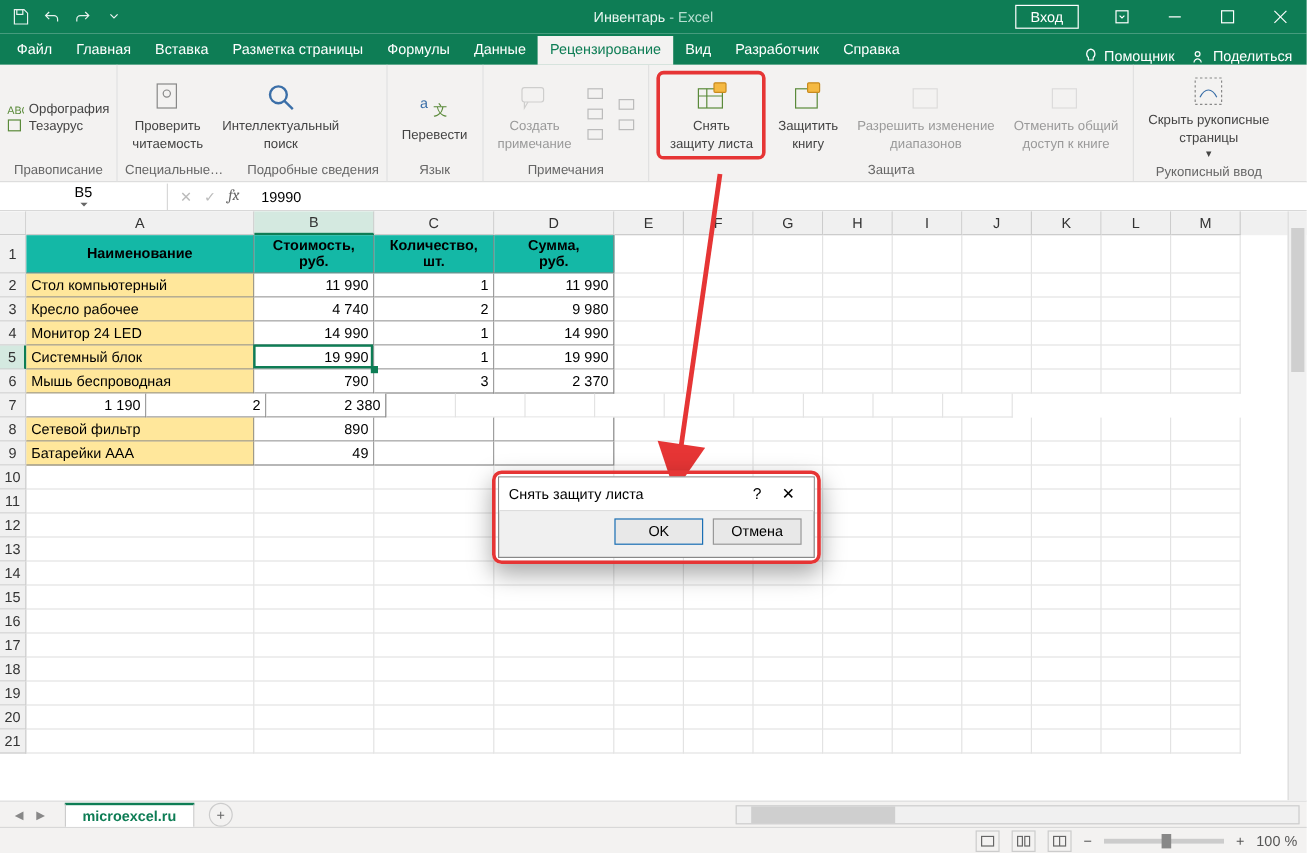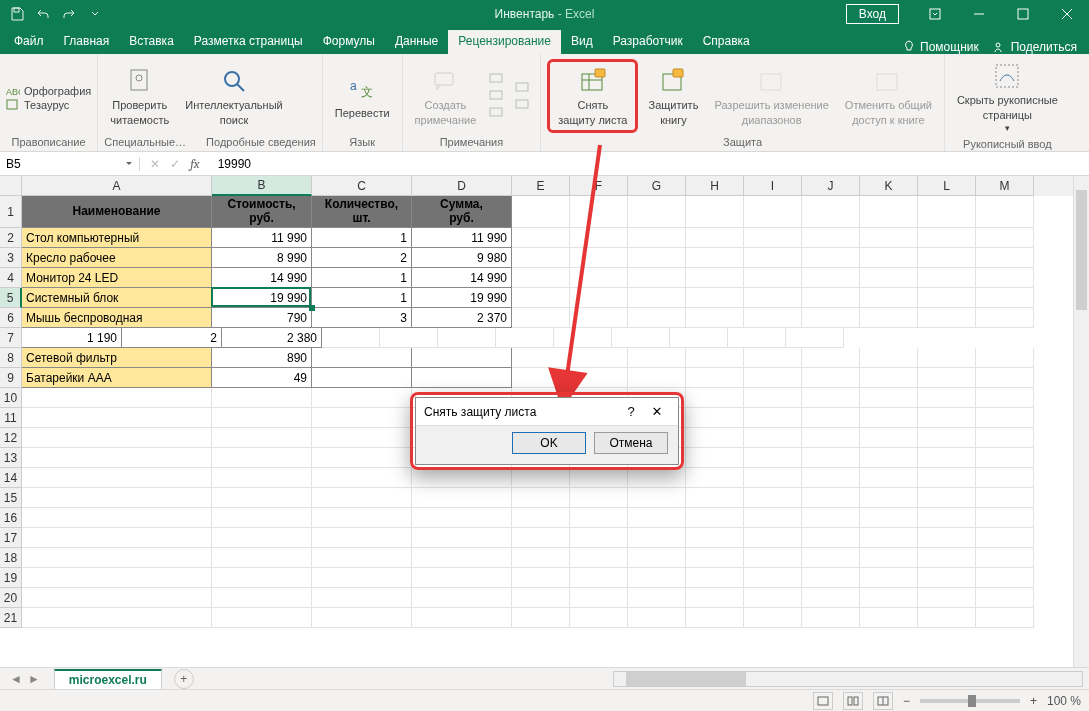--- a/index.html
+++ b/index.html
@@ -35,42 +35,42 @@
 .rb-big .ic { width:32px; height:32px; display:flex; align-items:center; justify-content:center; }
 .rb-big.disabled { color:#9a9a9a; }
 .rb-big.disabled svg { opacity:.4; }
 .rb-text-stack { display:flex; flex-direction:column; gap:2px; font-size:11px; color:#444; padding-top:4px; }
 .rb-text-stack .row { display:flex; align-items:center; gap:4px; }
 
 .highlight-box { border:3px solid #e63535; border-radius:6px; padding:1px 2px; }
 
 
 .formula-row { height:24px; border-bottom:1px solid #d8d8d8; display:flex; align-items:center; background:#fff; }
-.namebox { width:140px; border-right:1px solid #d8d8d8; display:flex; align-items:center; padding:0 6px; font-size:12px; justify-content:space-between; }
+.namebox { width:140px; border-right:1px solid #d8d8d8; display:flex; align-items:center; padding:0 6px; font-size:12px; justify-content:space-between;flex-direction:column; }
 .namebox svg { fill:#666; }
 .fx-btns { display:flex; align-items:center; gap:10px; padding:0 10px; color:#888; }
 .fx-label { font-style:italic; font-family: 'Cambria', serif; font-size:13px; color:#666; }
 .formula-input { flex:1; padding:0 8px; font-size:12px; }
 
 
 .grid-wrap { position:relative; height: calc(711px - 28px - 26px - 98px - 24px - 22px - 22px); overflow:hidden; background:#fff; }
 .corner { position:absolute; left:0; top:0; width:22px; height:20px; background:#f0f0f0; border-right:1px solid #ccc; border-bottom:1px solid #ccc; }
 .col-headers { position:absolute; left:22px; top:0; right:0; height:20px; display:flex; background:#f0f0f0; }
 .ch { border-right:1px solid #ccc; border-bottom:1px solid #ccc; display:flex; align-items:center; justify-content:center; font-size:12px; color:#333; background:#f0f0f0; }
 .ch.sel { background:#d4e9e0; border-bottom:2px solid #0e7d55; }
 .row-headers { position:absolute; left:0; top:20px; width:22px; display:flex; flex-direction:column; }
 .rh { height:20px; border-bottom:1px solid #ccc; border-right:1px solid #ccc; display:flex; align-items:center; justify-content:center; font-size:12px; background:#f0f0f0; color:#333; }
 .rh.first { height:32px; }
 .rh.sel { background:#d4e9e0; border-right:2px solid #0e7d55; }
 
 .cells { position:absolute; left:22px; top:20px; right:0; bottom:0; }
 .cell-row { display:flex; height:20px; }
 .cell-row.first { height:32px; }
 .cell { border-right:1px solid #e3e3e3; border-bottom:1px solid #e3e3e3; font-size:12px; padding:0 4px; display:flex; align-items:center; overflow:hidden; white-space:nowrap; }
-.hdr-cell { background:#737373; font-weight:bold; justify-content:center; text-align:center; border-right:1px solid #888; border-bottom:1px solid #888; line-height:1.15; }
+.hdr-cell { background:#14b8a6; font-weight:bold; justify-content:center; text-align:center; border-right:1px solid #888; border-bottom:1px solid #888; line-height:1.15; }
 .name-cell { background:#ffe79b; border-right:1px solid #888; border-bottom:1px solid #888; }
 .num-cell { justify-content:flex-end; border-right:1px solid #888; border-bottom:1px solid #888; background:#fff; }
 
 .sel-outline { position:absolute; border:2px solid #0e7d55; pointer-events:none; }
 .sel-handle { position:absolute; width:6px; height:6px; background:#0e7d55; }
 
 
 .sheet-tabs { height:22px; border-top:1px solid #d8d8d8; background:#f3f2f1; display:flex; align-items:center; font-size:12px; }
 .st-nav { display:flex; gap:6px; padding:0 10px; color:#888; }
 .sheet-tab { padding:2px 14px; background:#fff; border:1px solid #ccc; border-bottom:none; color:#0e7d55; font-weight:bold; border-top:2px solid #0e7d55; margin-left:4px;text-align:center; }
@@ -435,21 +435,21 @@
         <div class="cell " style="width: 58px;"></div>
         <div class="cell " style="width: 58px;"></div>
         <div class="cell " style="width: 58px;"></div>
         <div class="cell " style="width: 58px;"></div>
         <div class="cell " style="width: 58px;"></div>
         <div class="cell " style="width: 58px;"></div>
         <div class="cell " style="width: 58px;"></div>
       </div>
       <div class="cell-row">
         <div class="cell name-cell" style="width: 190px;">Кресло рабочее</div>
-        <div class="cell num-cell" style="width: 100px;">8 990</div>
+        <div class="cell num-cell" style="width: 100px;">4 740</div>
         <div class="cell num-cell" style="width: 100px;">2</div>
         <div class="cell num-cell" style="width: 100px;">9 980</div>
         <div class="cell " style="width: 58px;"></div>
         <div class="cell " style="width: 58px;"></div>
         <div class="cell " style="width: 58px;"></div>
         <div class="cell " style="width: 58px;"></div>
         <div class="cell " style="width: 58px;"></div>
         <div class="cell " style="width: 58px;"></div>
         <div class="cell " style="width: 58px;"></div>
         <div class="cell " style="width: 58px;"></div>

